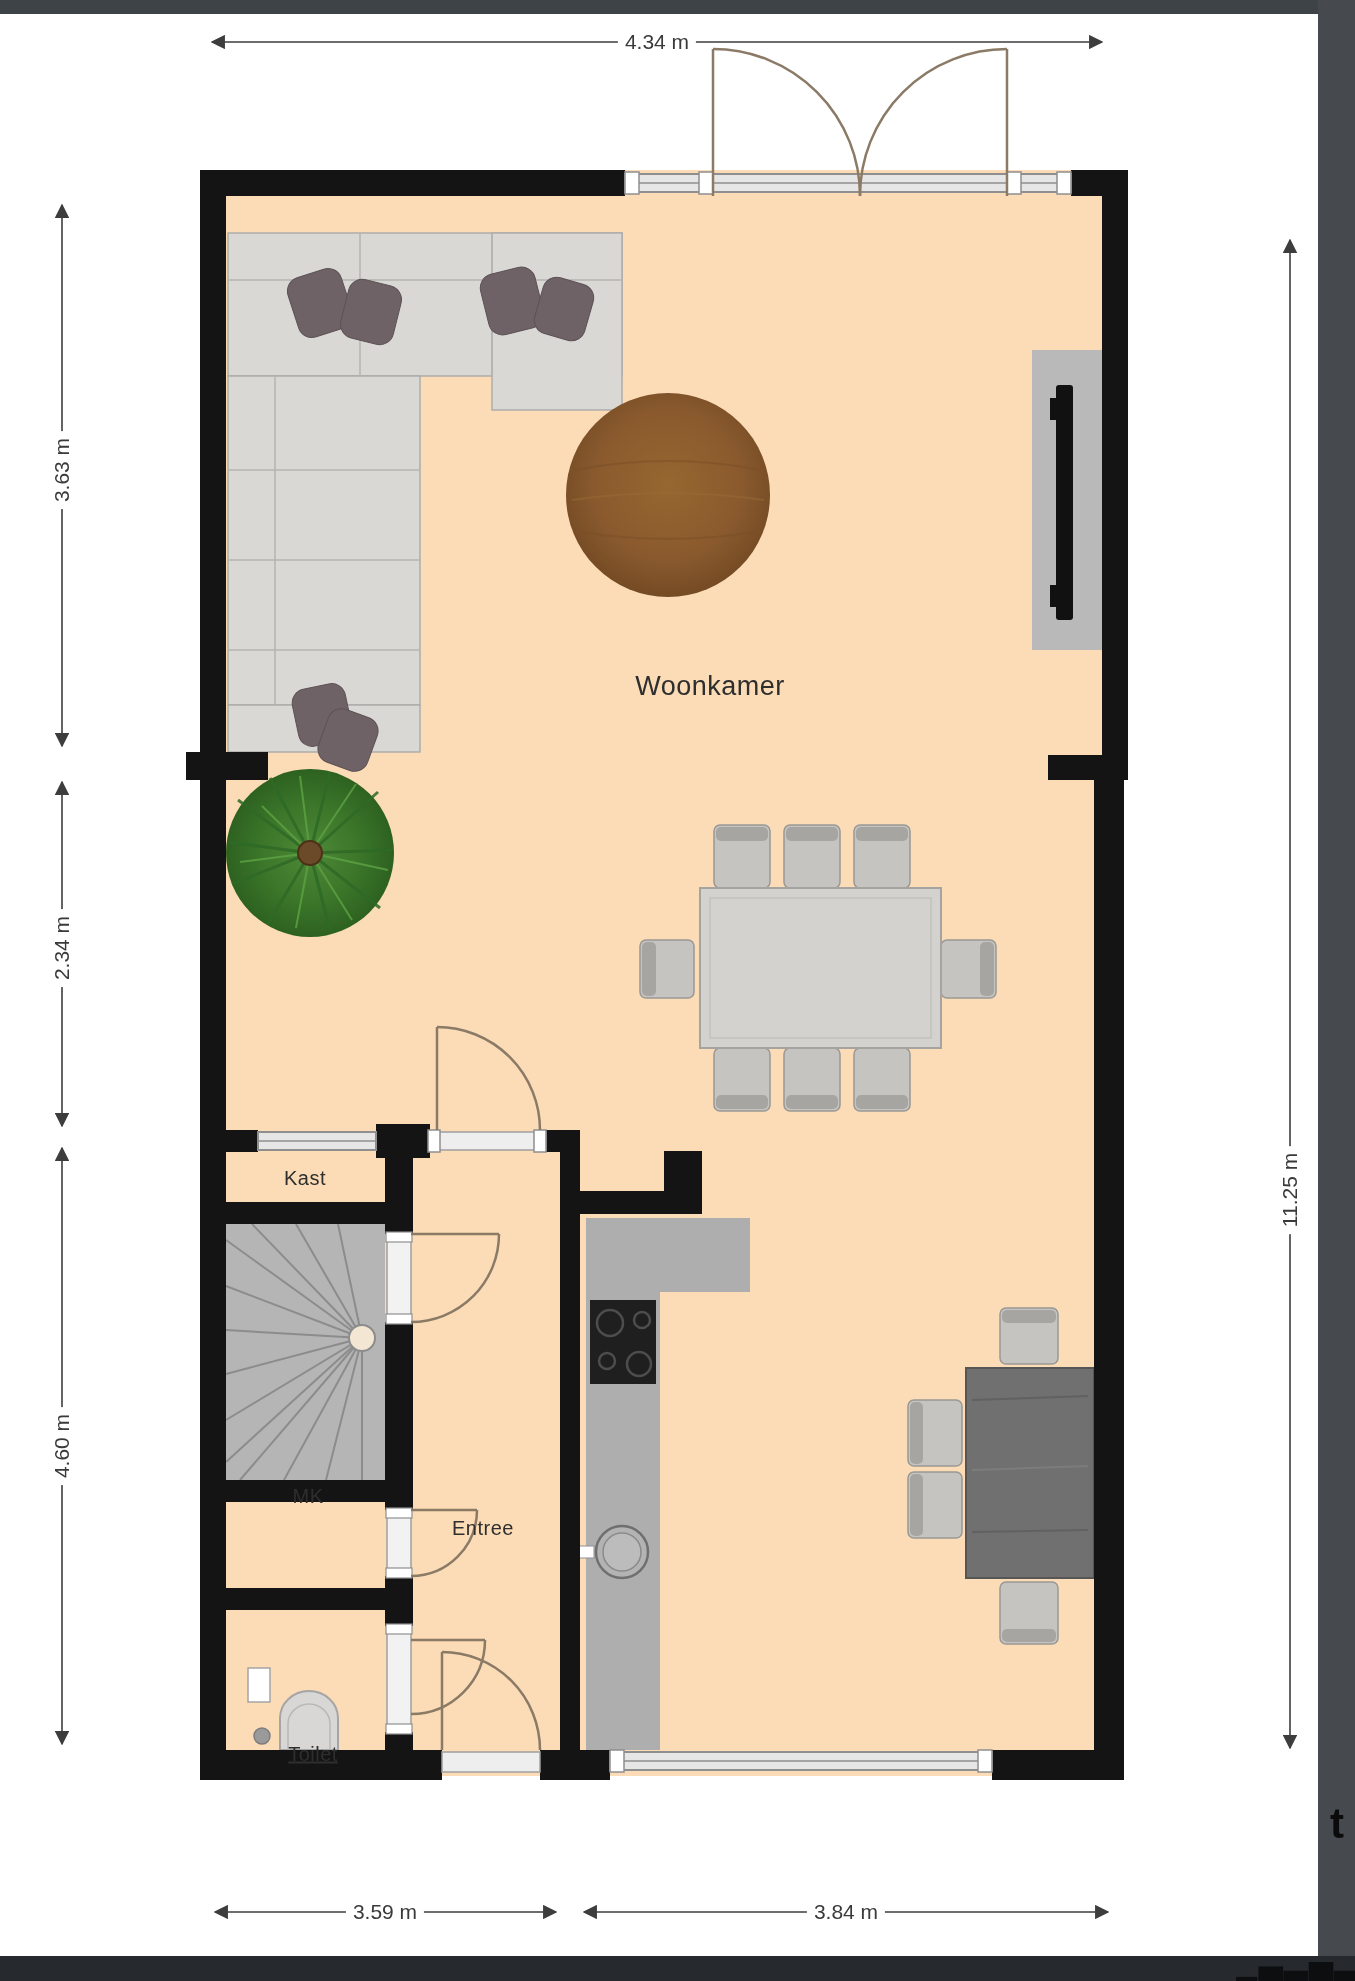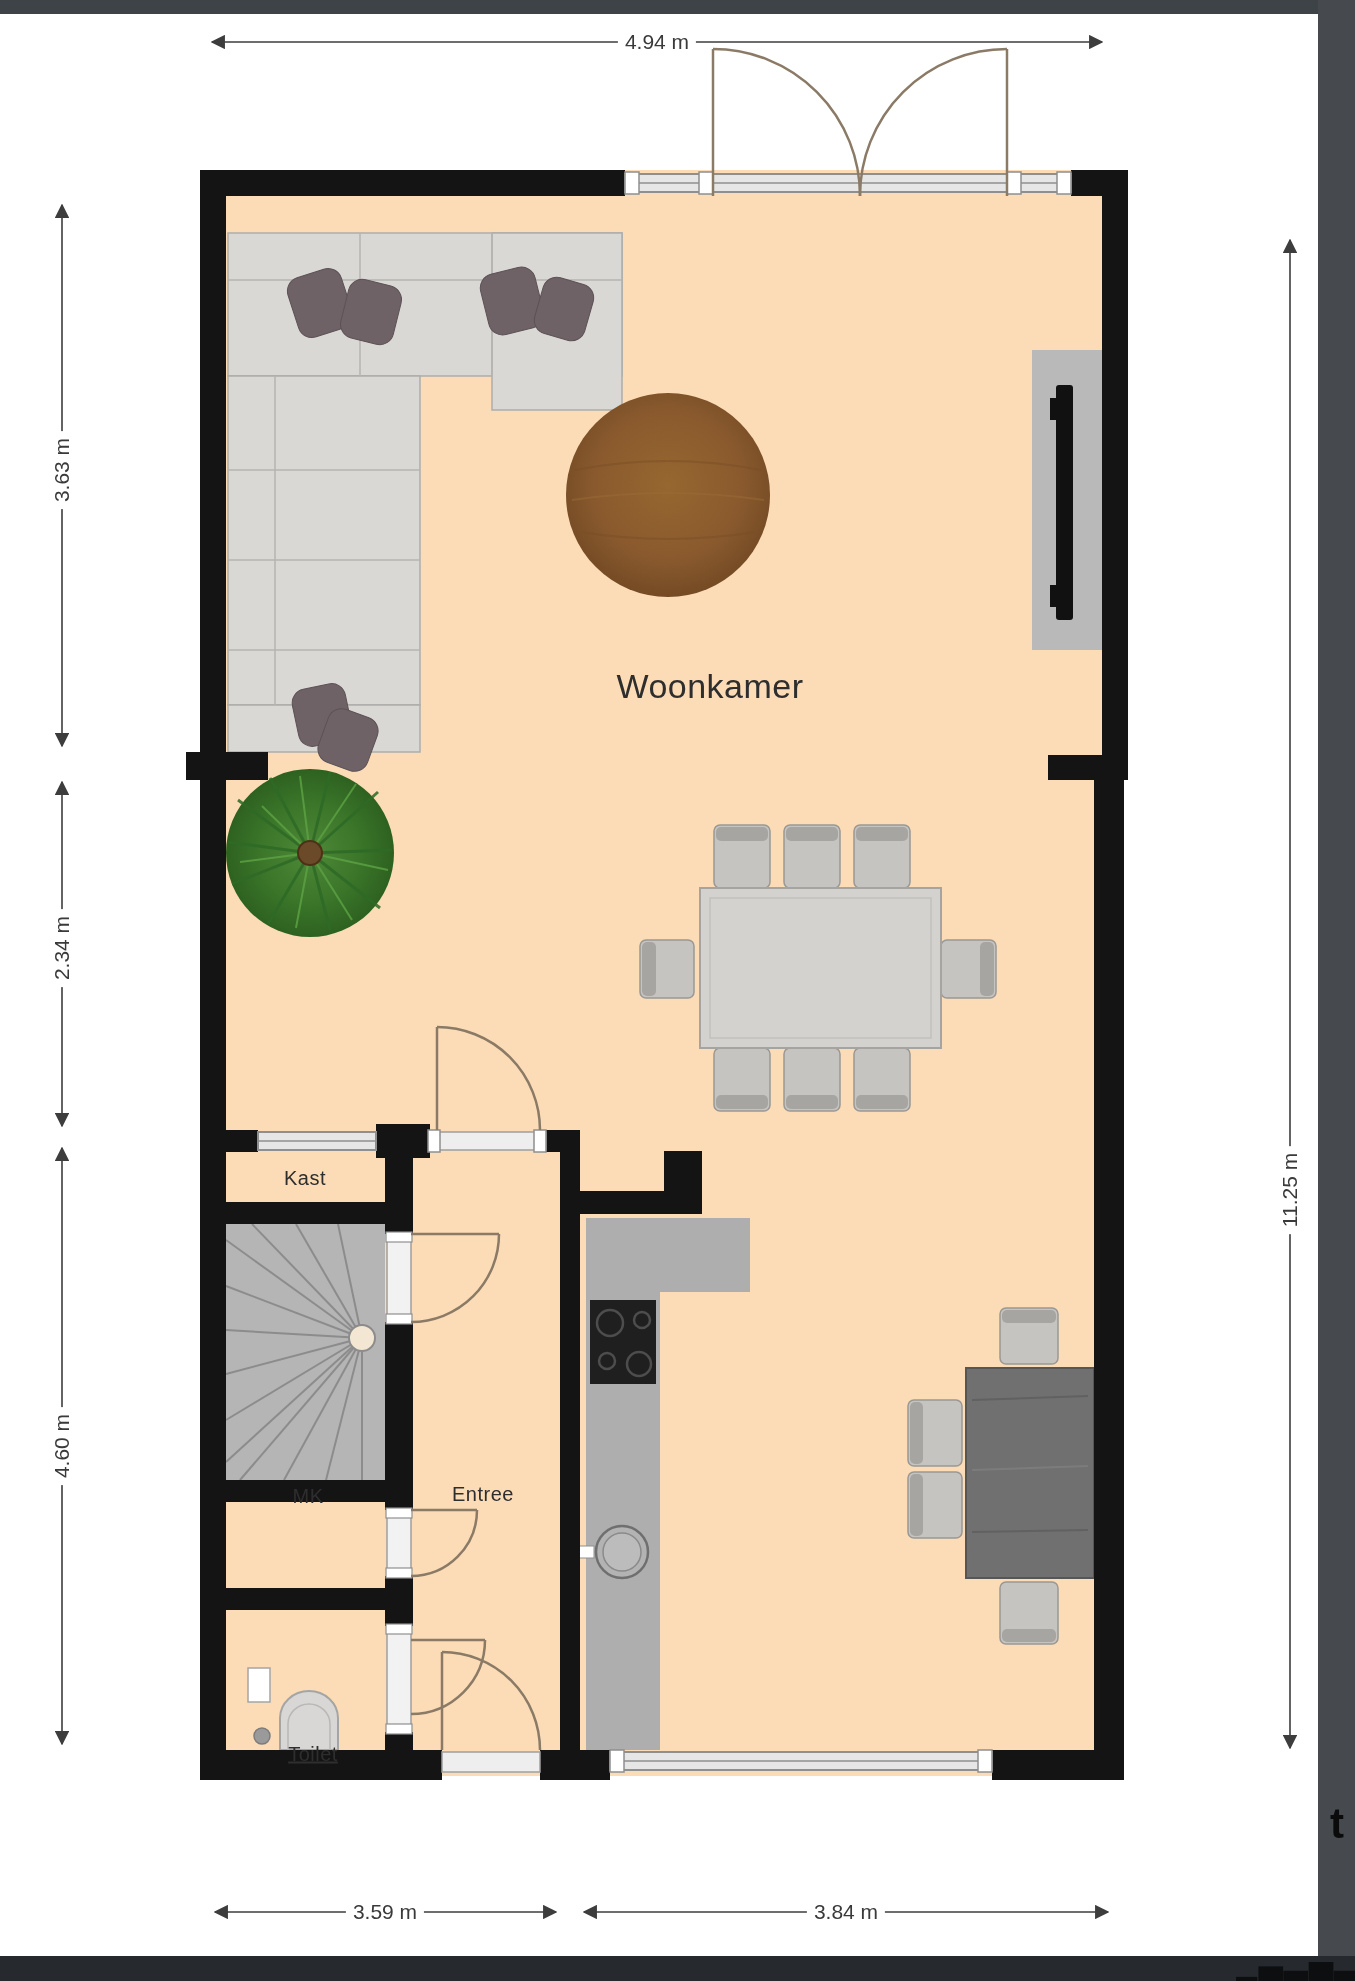--- a/index.html
+++ b/index.html
@@ -5,21 +5,21 @@
   html,body{margin:0;padding:0;background:#ffffff;}
   #stage{position:relative;width:1355px;height:1981px;background:#ffffff;overflow:hidden;
          font-family:"Liberation Sans", sans-serif;}
   .band{position:absolute;}
   .band.top{left:0;top:0;width:1355px;height:14px;background:#3e4347;}
   .band.right{left:1318px;top:0;width:37px;height:1981px;background:#46494d;}
   .band.bottom{left:0;top:1956px;width:1355px;height:25px;background:#26292d;}
   svg{position:absolute;left:0;top:0;}
   .room-label{position:absolute;transform:translate(-50%,-50%);color:#2e2e2e;
               font-size:20px;letter-spacing:0.5px;white-space:nowrap;}
-  .room-label.big{font-size:34px;}
+  .room-label.big{font-size:27px;}
   .dim-label{position:absolute;transform:translate(-50%,-50%);color:#3a3a3a;font-size:21px;
              background:#ffffff;padding:1px 7px;white-space:nowrap;}
   .dim-label.vert{transform:translate(-50%,-50%) rotate(-90deg);}
   .frag-right{position:absolute;left:1330px;top:1800px;font-size:42px;font-weight:bold;color:#0b0b0b;}
   .frag-bottom{position:absolute;left:1236px;top:1958px;width:119px;height:23px;overflow:hidden;
                font-size:30px;font-weight:bold;color:#0c0e10;letter-spacing:2px;}
 </style>
 </head>
 <body>
 
@@ -310,25 +310,25 @@
       <line x1="584" y1="1912" x2="1108" y2="1912" marker-start="url(#arr)" marker-end="url(#arr)"></line>
     </g>
   </svg>
 
   <div class="band top"></div>
   <div class="band right"></div>
   <div class="band bottom"></div>
 
   <div class="room-label big" style="left:710px;top:686px;">Woonkamer</div>
   <div class="room-label" style="left:305px;top:1178px;">Kast</div>
-  <div class="room-label" style="left:483px;top:1494px;">Entree</div>
+  <div class="room-label" style="left:483px;top:1528px;">Entree</div>
   <div class="room-label" style="left:308px;top:1496px;">MK</div>
   <div class="room-label" style="left:313px;top:1754px;text-decoration:underline;">Toilet</div>
 
-  <div class="dim-label" style="left:657px;top:42px;">4.94 m</div>
+  <div class="dim-label" style="left:657px;top:42px;">4.34 m</div>
   <div class="dim-label vert" style="left:62px;top:470px;">3.63 m</div>
   <div class="dim-label vert" style="left:62px;top:948px;">2.34 m</div>
   <div class="dim-label vert" style="left:62px;top:1446px;">4.60 m</div>
   <div class="dim-label vert" style="left:1290px;top:1190px;">11.25 m</div>
   <div class="dim-label" style="left:385px;top:1912px;">3.59 m</div>
   <div class="dim-label" style="left:846px;top:1912px;">3.84 m</div>
 
   <div class="frag-right">t</div>
   <div class="frag-bottom">▄▆▅▇▅▆▄▅</div>
 

